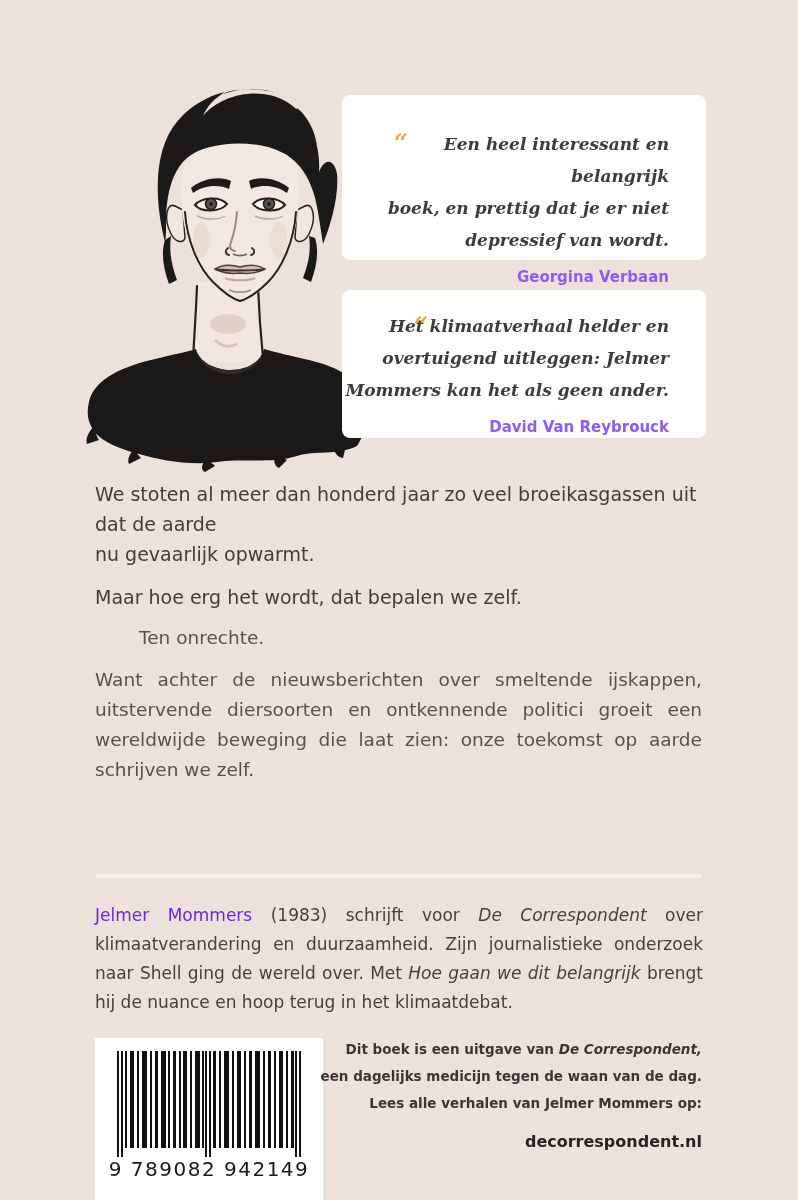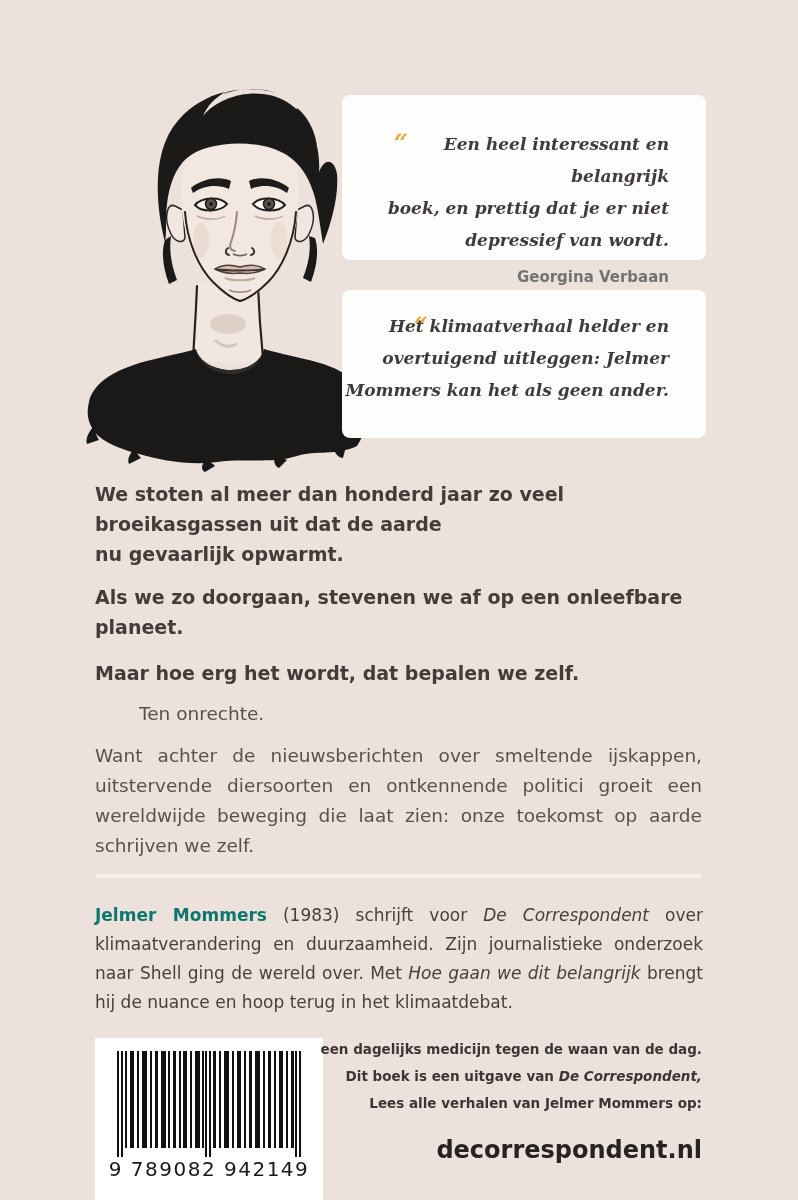--- a/index.html
+++ b/index.html
@@ -57,36 +57,36 @@
     font-weight: bold;
     font-size: 17px;
     line-height: 32px;
     color: #3E3B3A;
     white-space: pre-line;
   }
   .quote-attribution {
     margin-top: 12px;
     font-size: 15px;
     font-weight: bold;
-    color: #737373;
+    color: #8b5cf6;
   }
 
   
   .copy {
     position: absolute;
     left: 95px;
     top: 479px;
     width: 607px;
     z-index: 2;
     color: #5A5149;
     font-size: 18.5px;
     line-height: 30px;
   }
   .copy p.lead {
-    font-weight: bold;
+    font-weight: normal;
     color: #433C38;
     font-size: 19px;
     white-space: pre-line;
   }
   .copy p.lead.p1 { margin-bottom: 13px; }
   .copy p.lead.p2 { margin-bottom: 16px; }
   .copy p.lead.p3 { margin-bottom: 11px; }
   .copy p.flow { text-align: justify; }
   .copy p.flow.p4 { margin-bottom: 9px; }
   .copy p.short.p5 { margin-bottom: 12px; margin-left: 44px; }
@@ -106,21 +106,21 @@
     position: absolute;
     left: 95px;
     top: 901px;
     width: 608px;
     z-index: 2;
     font-size: 17px;
     line-height: 29px;
     color: #473F3B;
     text-align: justify;
   }
-  .bio .b { font-weight: bold; color: #0f766e; }
+  .bio .b { font-weight: normal; color: #6d28d9; }
   .bio .i { font-style: italic; }
 
   
   .barcode-box {
     position: absolute;
     left: 95px;
     top: 1038px;
     width: 228px;
     height: 196px;
     background: #FFFFFF;
@@ -143,22 +143,22 @@
     z-index: 2;
     text-align: right;
     font-size: 13.5px;
     line-height: 27px;
     font-weight: bold;
     color: #3B3635;
     white-space: nowrap;
   }
   .publisher .i { font-style: italic; }
   .publisher-url {
-    margin-top: 20px;
-    font-size: 24px;
+    margin-top: 11px;
+    font-size: 16px;
     font-weight: bold;
     color: #262322;
   }
 </style>
 </head>
 <body>
 
 <div class="page">
 
   <svg class="portrait" viewBox="0 0 310 400" aria-hidden="true">
@@ -223,26 +223,26 @@
 boek, en prettig dat je er niet
 depressief van wordt.</div>
     <div class="quote-attribution">Georgina Verbaan</div>
   </div>
 
   <div class="quote-card q2">
     <span class="quote-mark">“</span>
     <div class="quote-text">Het klimaatverhaal helder en
 overtuigend uitleggen: Jelmer
 Mommers kan het als geen ander.</div>
+    <div class="quote-attribution">David Van Reybrouck</div>
   </div>
 
   <div class="copy">
     <p class="lead p1">We stoten al meer dan honderd jaar zo veel broeikasgassen uit dat de aarde
 nu gevaarlijk opwarmt.</p>
-    <p class="lead p2">Als we zo doorgaan, stevenen we af op een onleefbare planeet.</p>
     <p class="lead p3">Maar hoe erg het wordt, dat bepalen we zelf.</p>
     <p class="short p5">Ten onrechte.</p>
     <p class="flow p6">Want achter de nieuwsberichten over smeltende ijskappen, uitstervende diersoorten en ontkennende politici groeit een wereldwijde beweging die laat zien: onze toekomst op aarde schrijven we zelf.</p>
   </div>
 
   <div class="divider"></div>
 
   <p class="bio"><span class="b">Jelmer Mommers</span><span> (1983) schrijft voor </span><span class="i">De Correspondent</span><span> over klimaatverandering en duurzaamheid. Zijn journalistieke onderzoek naar Shell ging de wereld over. Met </span><span class="i">Hoe gaan we dit belangrijk</span><span> brengt hij de nuance en hoop terug in het klimaatdebat.</span></p>
 
   <div class="barcode-box">
@@ -281,19 +281,19 @@
         <rect x="169" y="0" width="2" height="97"></rect>
           <rect x="174" y="0" width="3" height="97"></rect>
         <rect x="178" y="0" width="2" height="106"></rect>
           <rect x="182" y="0" width="2" height="106"></rect>
       </g>
     </svg>
     <div class="barcode-number">9 789082 942149</div>
   </div>
 
   <div class="publisher">
+    <div><span>Dit boek is een uitgave van </span><span class="i">De Correspondent,</span></div>
     <div>een dagelijks medicijn tegen de waan van de dag.</div>
-    <div><span>Dit boek is een uitgave van </span><span class="i">De Correspondent,</span></div>
     <div>Lees alle verhalen van Jelmer Mommers op:</div>
     <div class="publisher-url">decorrespondent.nl</div>
   </div>
 
 </div>
 
 </body></html>

